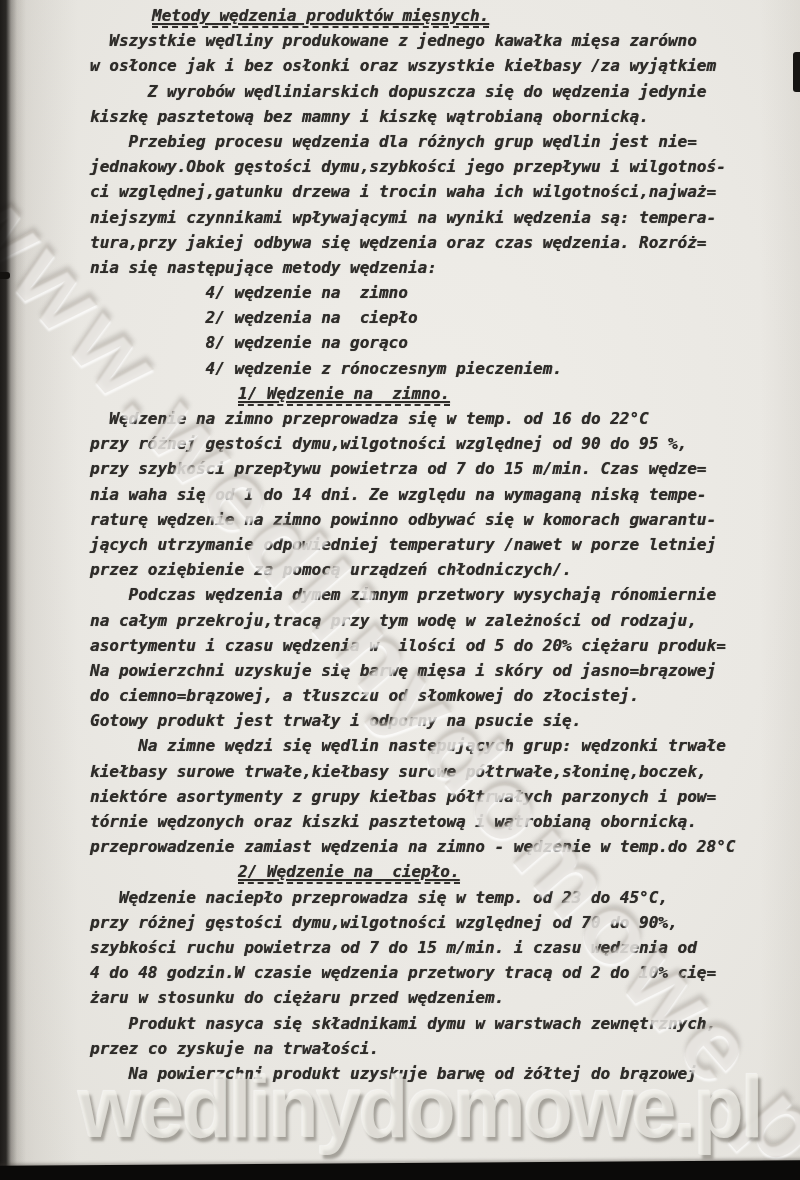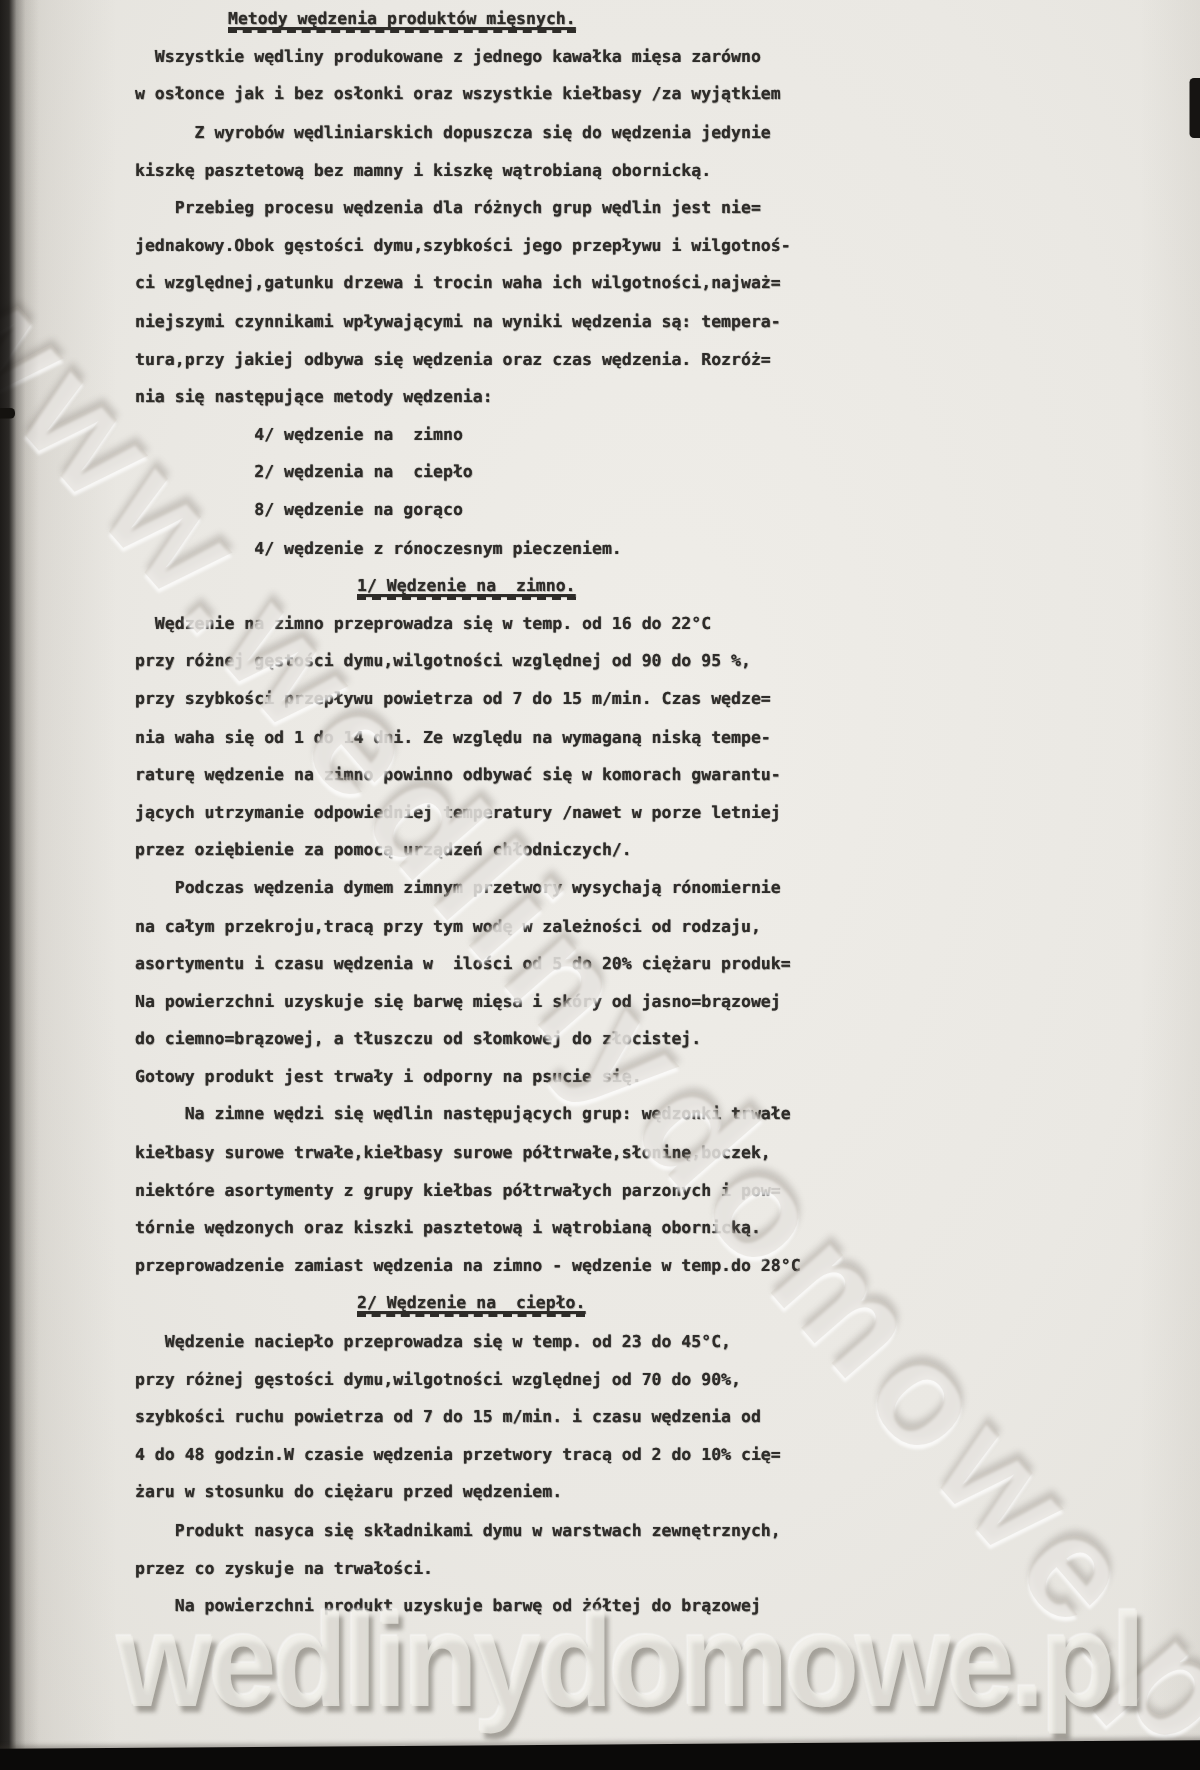--- a/index.html
+++ b/index.html
@@ -20,26 +20,27 @@
     color: var(--ink, #2e2c29);
   }
   
   #doc {
     position: absolute;
     top: 6px; left: 90px; right: 8px;
     z-index: 2;
   }
   .line {
     height: 25.2px;
-    font-size: 11px;
+    font-size: 16px;
     font-weight: 700;
     white-space: pre;
     letter-spacing: 0px;
     color: var(--ink, #2e2c29);
     text-shadow: 0 0 0.7px rgba(46,44,41,0.75), 0.4px 0.4px 0 rgba(46,44,41,0.25);
+    font-style: italic;
   }
   .txt { white-space: pre; }
   .k-t { padding-left: 62px; }
   .k-h { padding-left: 148px; }
   .k-t .txt, .k-h .txt {
     text-decoration: underline;
     text-decoration-thickness: 1.5px;
     text-underline-offset: 2px;
     border-bottom: 2px dashed var(--ink, #2e2c29);
     padding-bottom: 1px;

